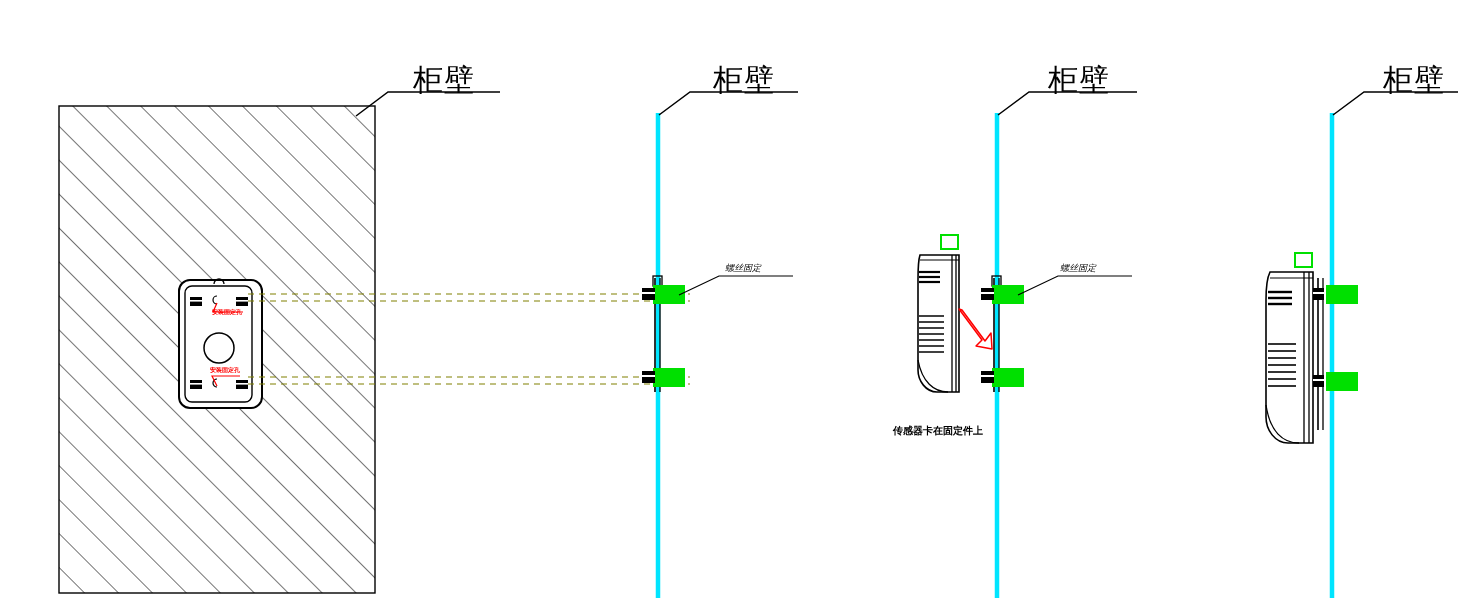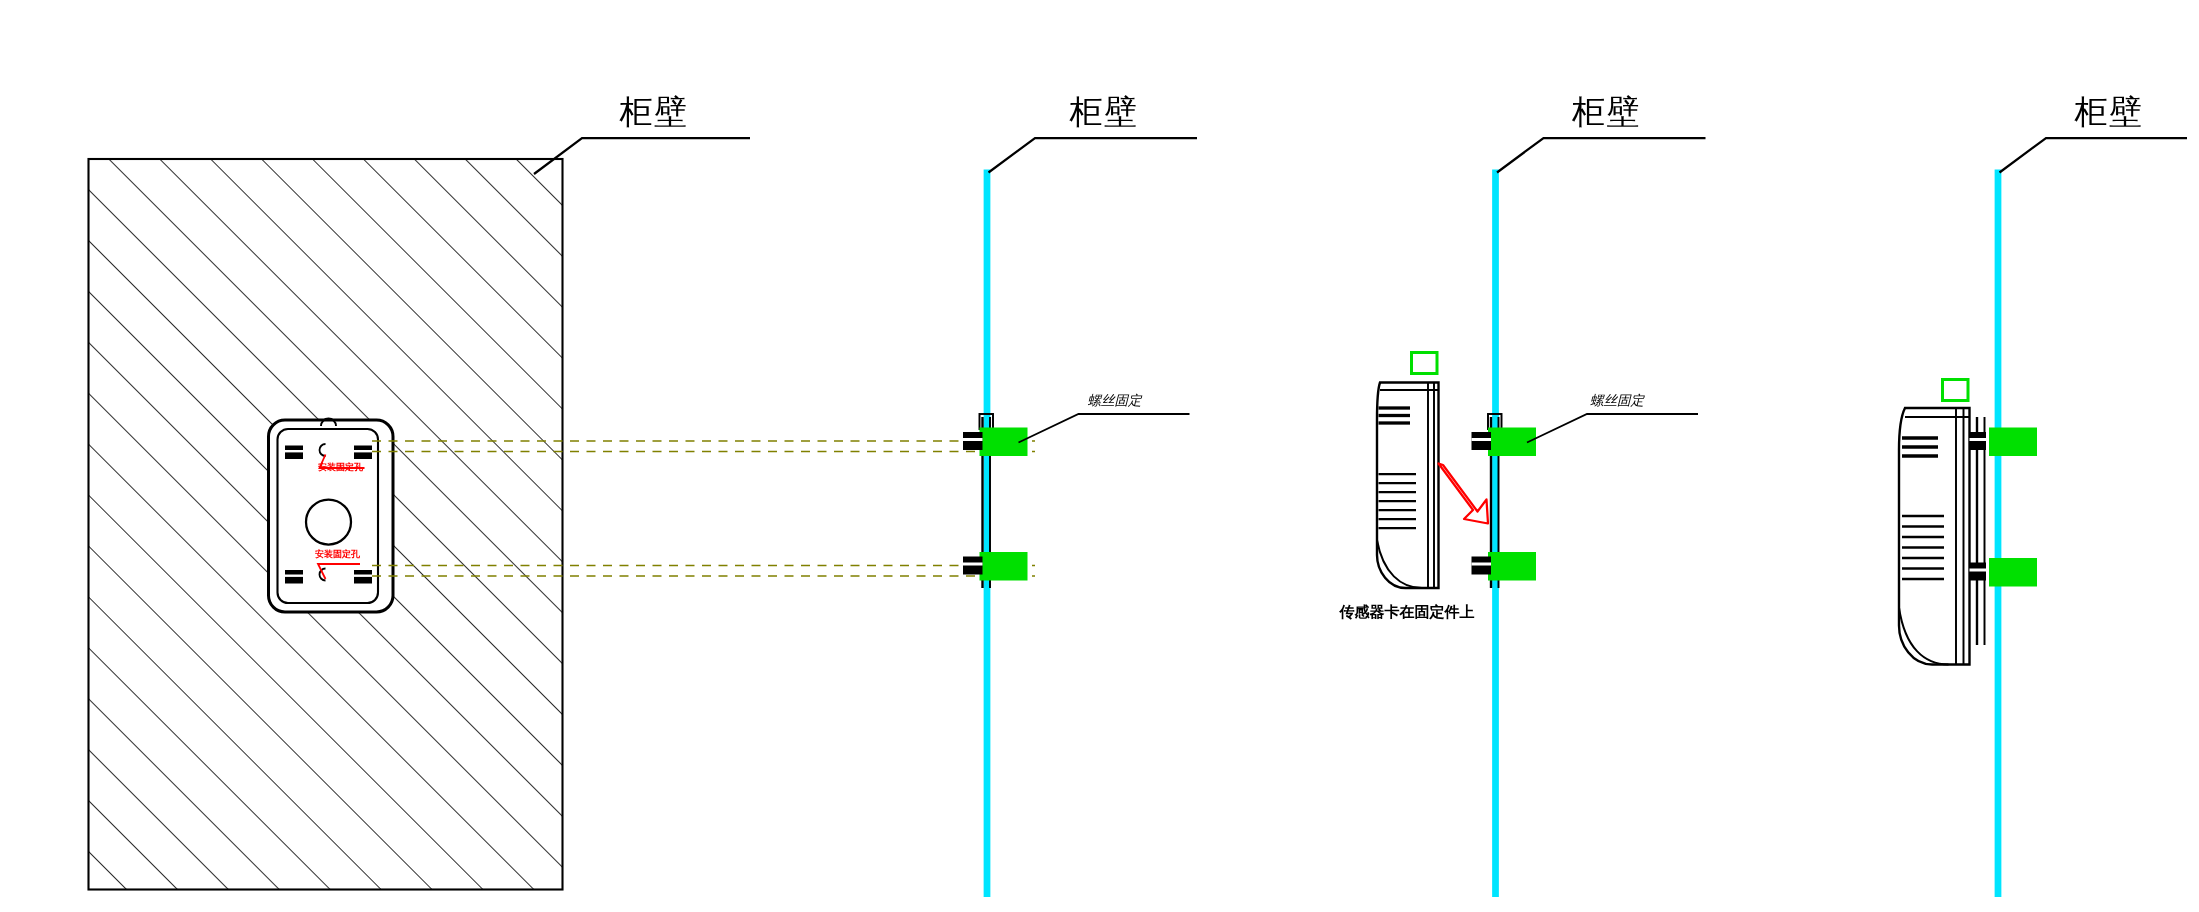--- a/index.html
+++ b/index.html
@@ -25,21 +25,21 @@
     position: absolute;
     left: 0;
     top: 0;
     width: 1466px;
     height: 608px;
     display: block;
   }
   .wall-label {
     position: absolute;
     font-family: "DejaVu Sans", "Liberation Sans", sans-serif;
-    font-size: 22px;
+    font-size: 30px;
     line-height: 1;
     color: #000000;
     white-space: nowrap;
     letter-spacing: 1px;
   }
   .note-label {
     position: absolute;
     font-family: "DejaVu Sans", "Liberation Sans", sans-serif;
     font-size: 9px;
     line-height: 1;
@@ -48,20 +48,21 @@
     font-style: italic;
   }
   .note-label-bold {
     position: absolute;
     font-family: "DejaVu Sans", "Liberation Sans", sans-serif;
     font-size: 10px;
     line-height: 1;
     font-weight: bold;
     color: #000000;
     white-space: nowrap;
+    margin-top: 22px;
   }
   .red-label {
     position: absolute;
     font-family: "DejaVu Sans", "Liberation Sans", sans-serif;
     font-size: 6px;
     line-height: 1;
     font-weight: bold;
     color: #ff0000;
     white-space: nowrap;
     transform-origin: left top;

